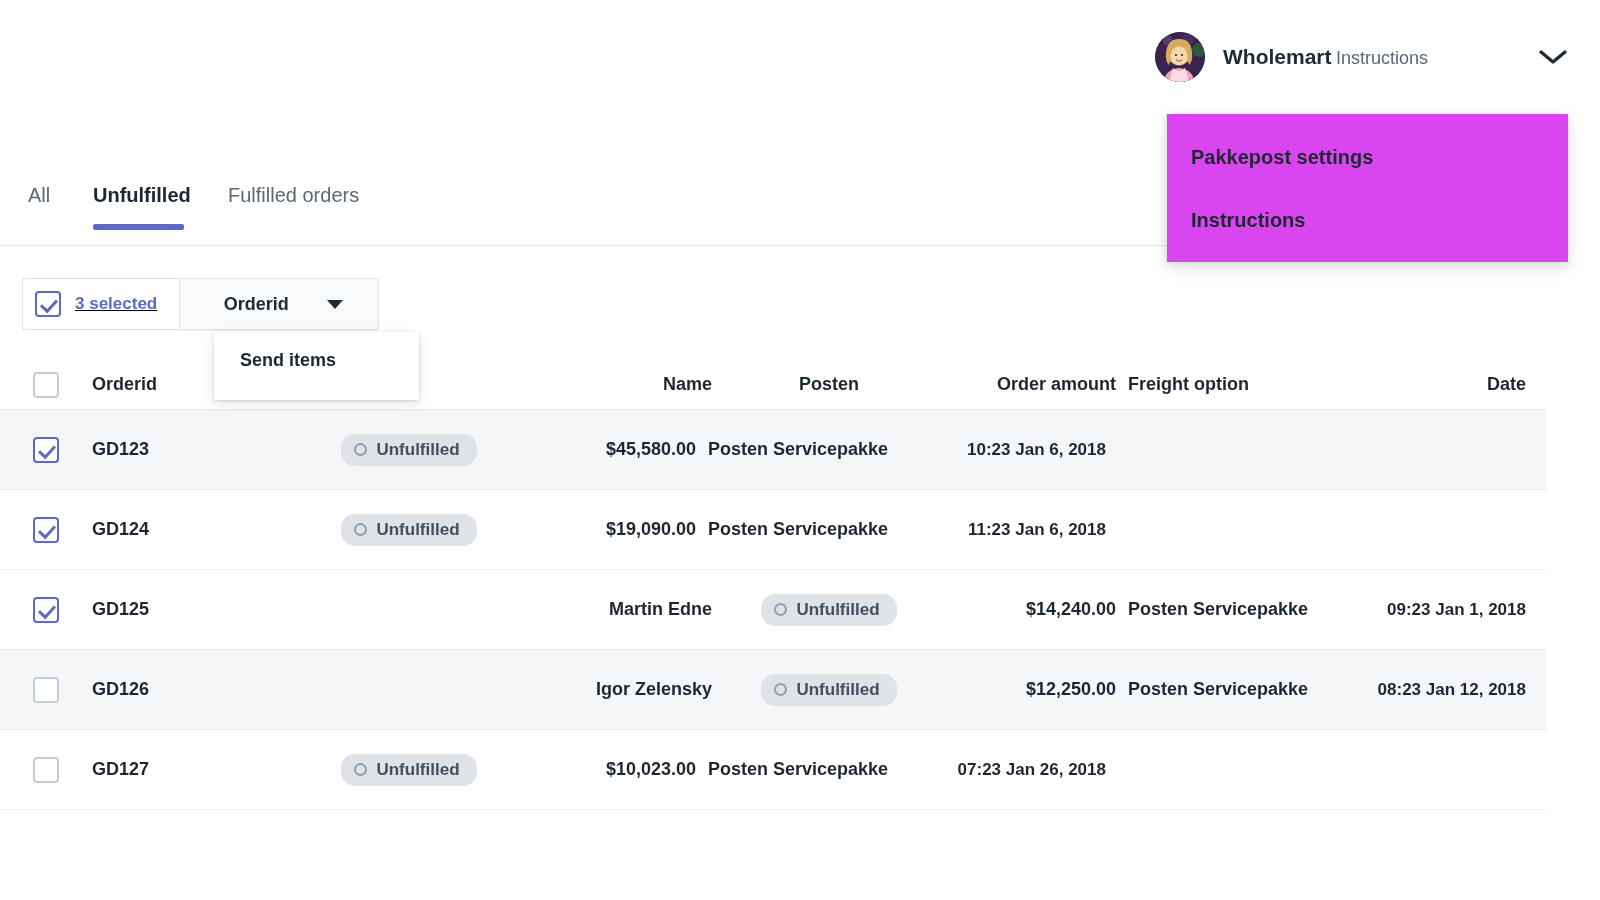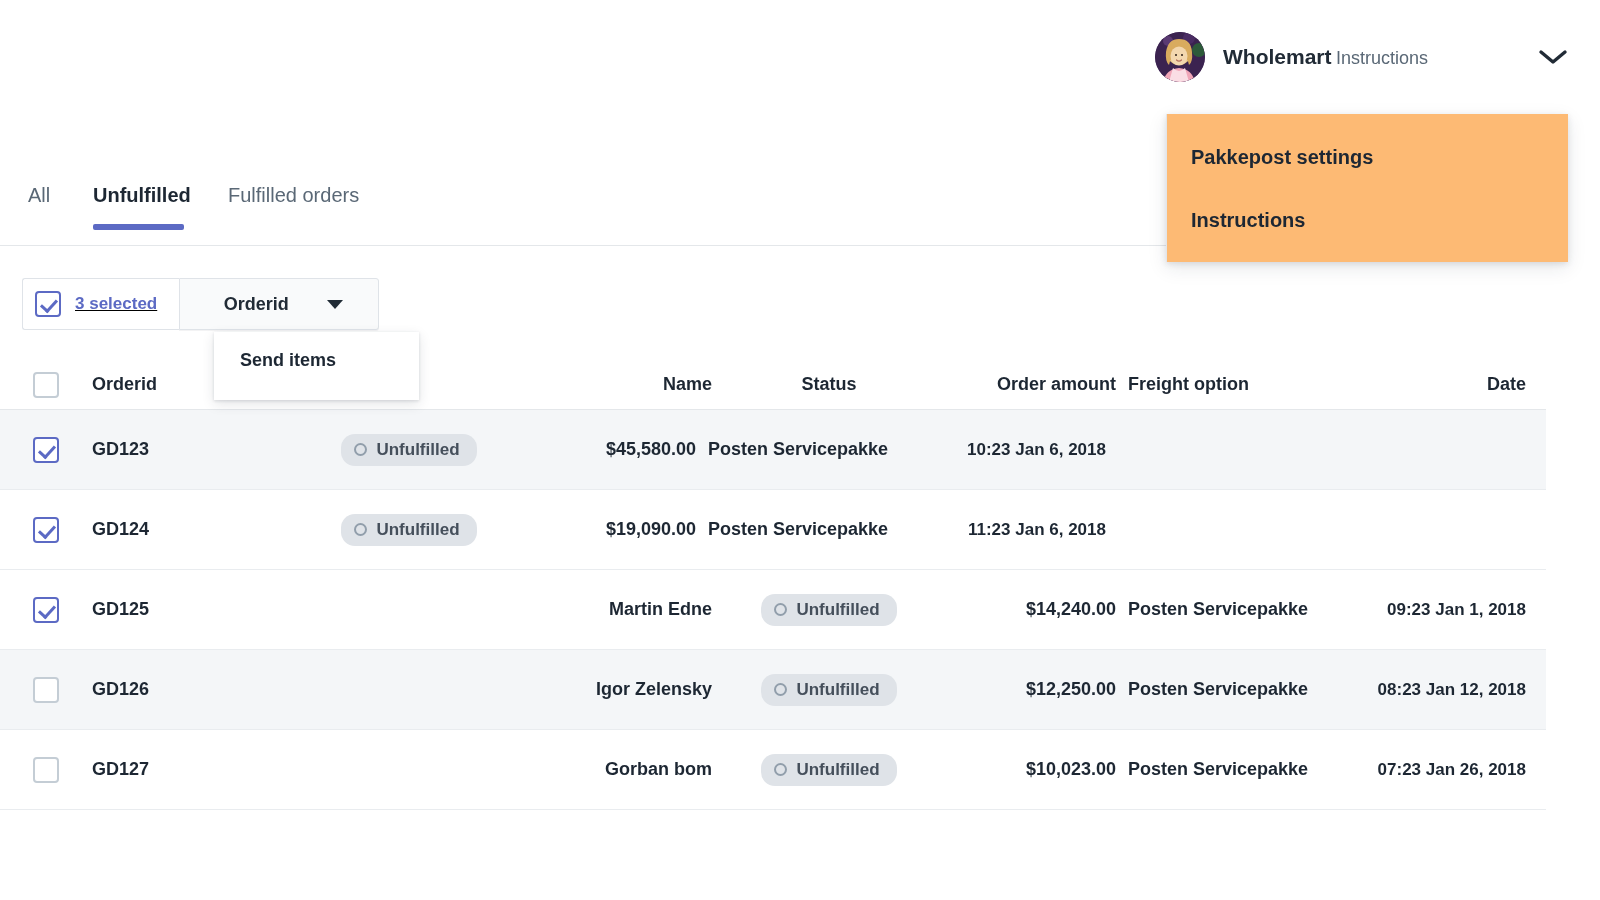--- a/index.html
+++ b/index.html
@@ -50,21 +50,21 @@
   .user-role {
     font-size: 18px; font-weight: 400; color: #5a6876;
     line-height: 1.3; margin-top: 3px; white-space: nowrap;
   }
   .chev { margin-left: 110px; color: #212b36; display: flex; align-items: center; }
 
   
   .user-menu {
     position: absolute; left: 1166px; top: 114px;
     width: 402px; height: 148px;
-    background: #fdba74;
+    background: #d946ef;
     border-left: 1px solid #e3e6e9;
     box-shadow: 0 2px 6px rgba(33,43,54,0.12), 0 6px 18px rgba(33,43,54,0.10);
     z-index: 40;
   }
   .user-menu-item {
     font-size: 20px; font-weight: 700; color: #1d2733;
     padding-left: 24px; cursor: pointer; white-space: nowrap;
   }
   .umi-1 { position: absolute; top: 32px; }
   .umi-2 { position: absolute; top: 95px; }
@@ -253,21 +253,21 @@
   </div>
 
   <div class="table">
 
     <div class="thead">
       <div class="c-check">
         <span class="cb cb-off"></span>
       </div>
       <div class="c-order th">Orderid</div>
       <div class="c-name th">Name</div>
-      <div class="c-status th">Status</div>
+      <div class="c-status th">Posten</div>
       <div class="c-amount th">Order amount</div>
       <div class="c-freight th">Freight option</div>
       <div class="c-date th">Date</div>
     </div>
 
     <div class="trow shaded">
       <div class="c-check">
         <span class="cb cb-on"></span>
       </div>
       <div class="c-order td">GD123</div>
@@ -330,21 +330,20 @@
       <div class="c-amount td">$12,250.00</div>
       <div class="c-freight td">Posten Servicepakke</div>
       <div class="c-date td td-date">08:23 Jan 12, 2018</div>
     </div>
 
     <div class="trow">
       <div class="c-check">
         <span class="cb cb-off"></span>
       </div>
       <div class="c-order td">GD127</div>
-      <div class="c-name td">Gorban bom</div>
       <div class="c-status">
         <span class="badge">
           <span class="badge-dot"></span>
           <span class="badge-text">Unfulfilled</span>
         </span>
       </div>
       <div class="c-amount td">$10,023.00</div>
       <div class="c-freight td">Posten Servicepakke</div>
       <div class="c-date td td-date">07:23 Jan 26, 2018</div>
     </div>

